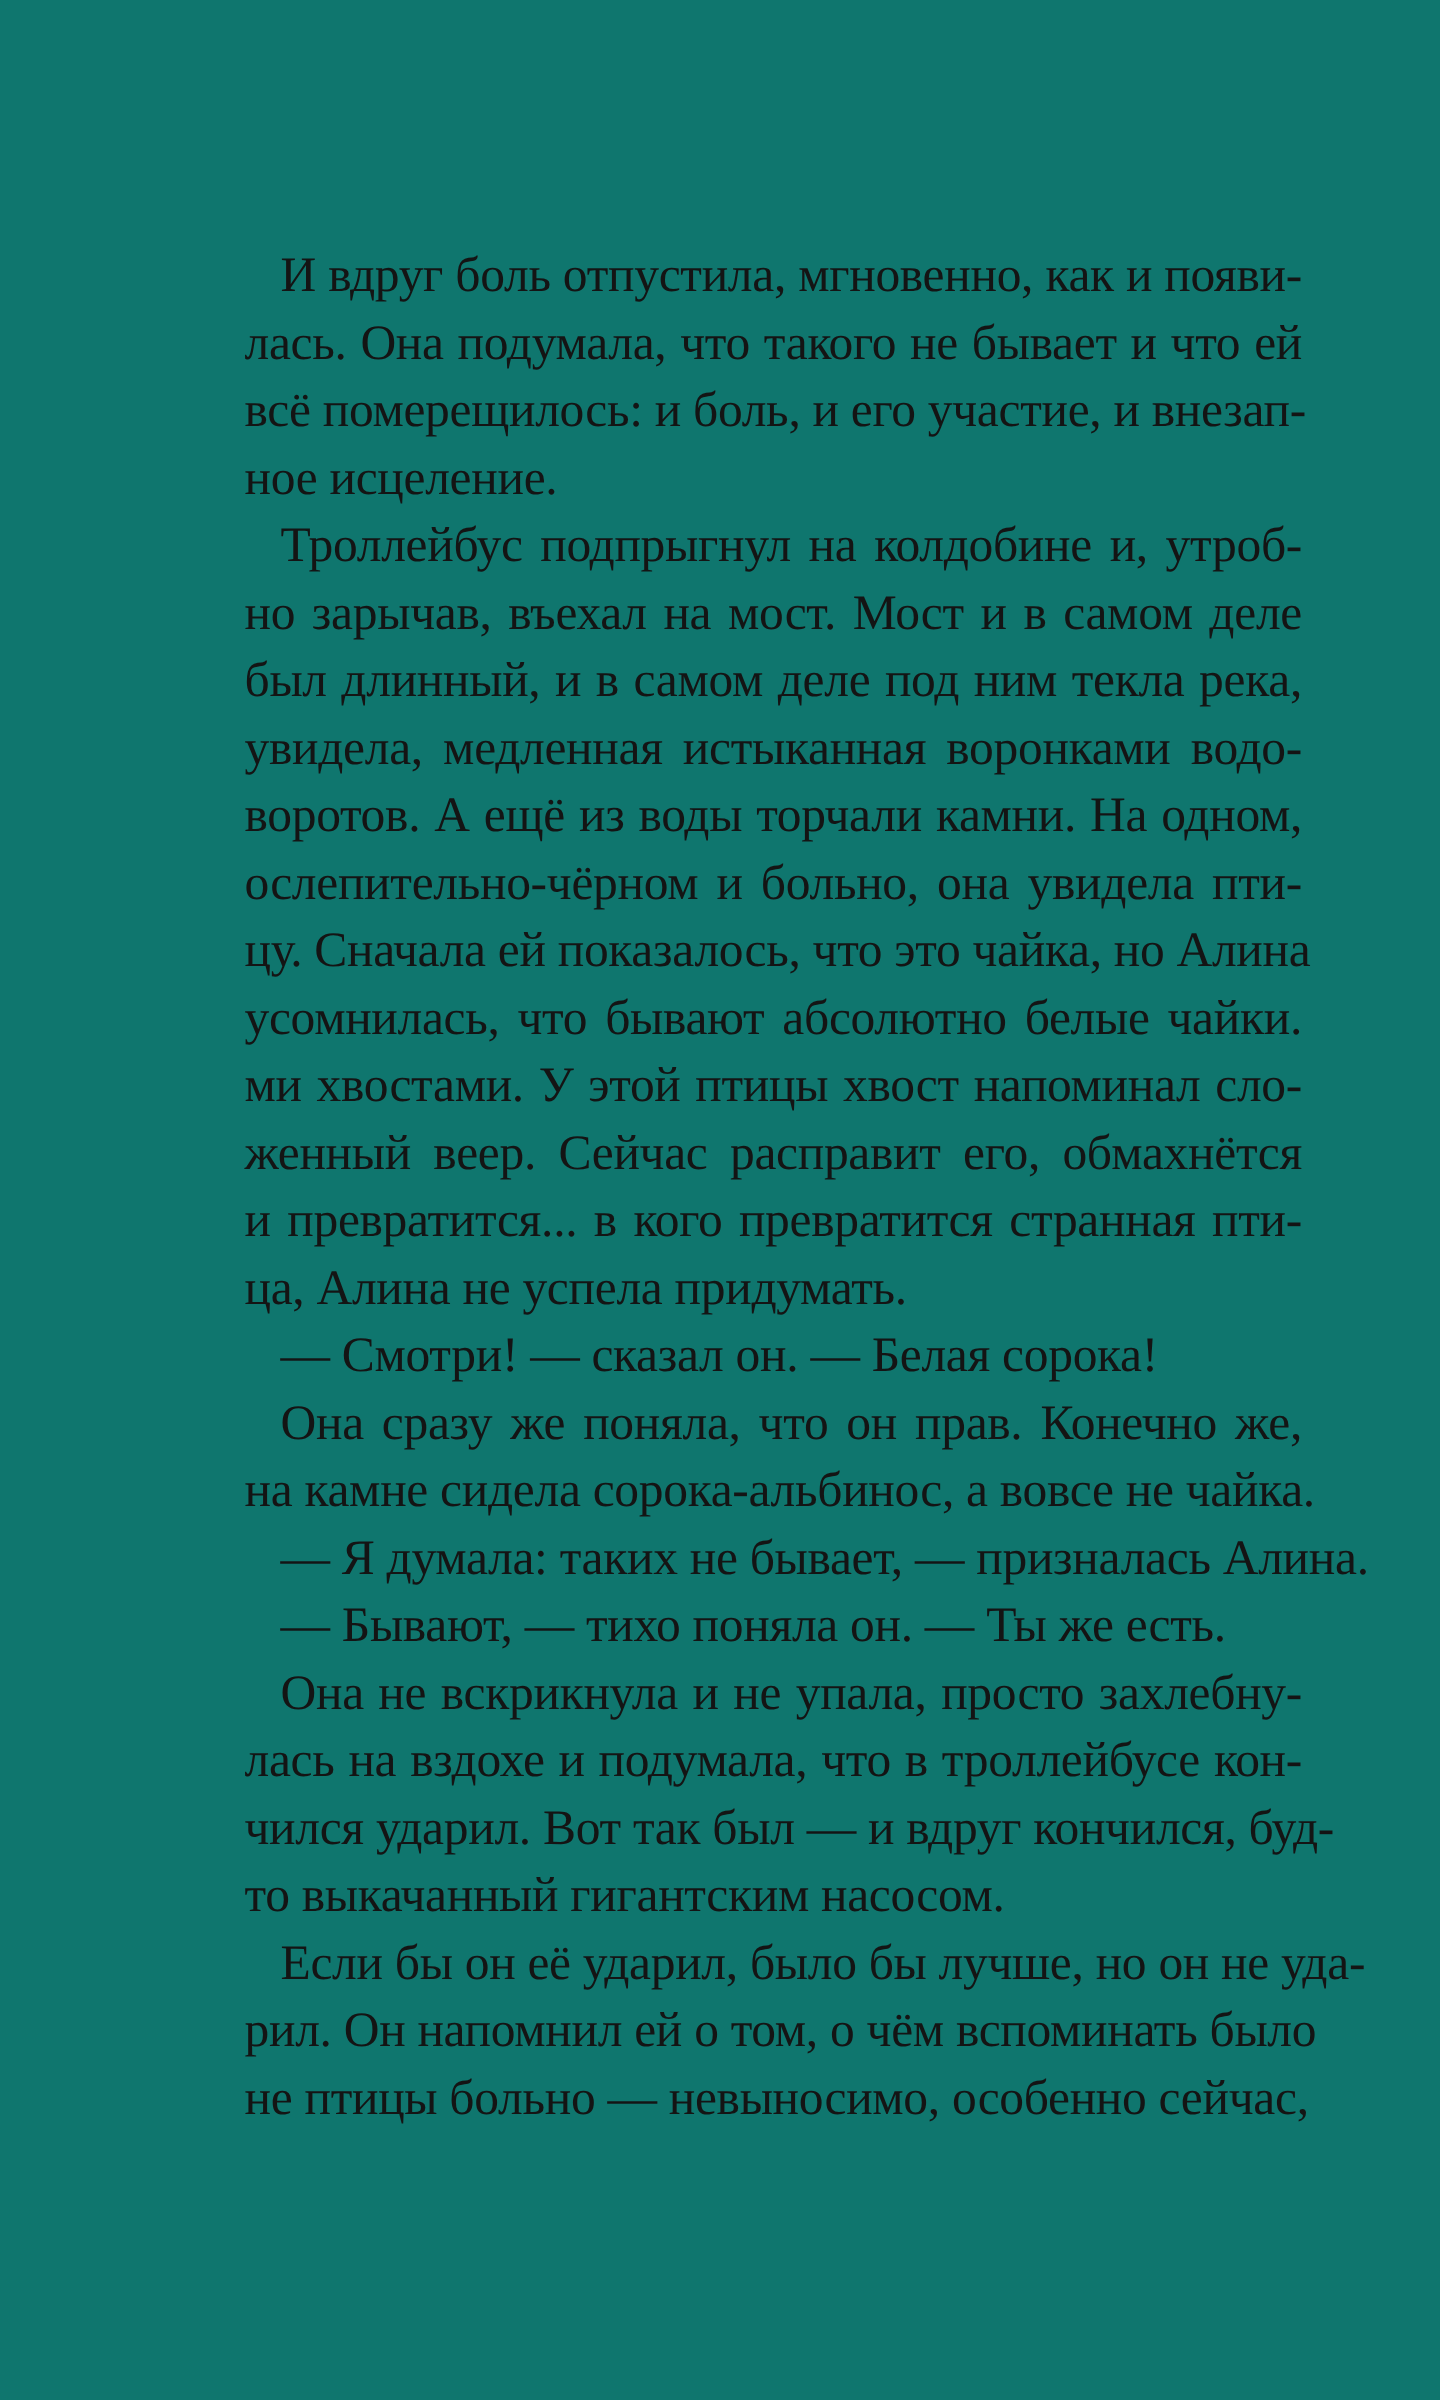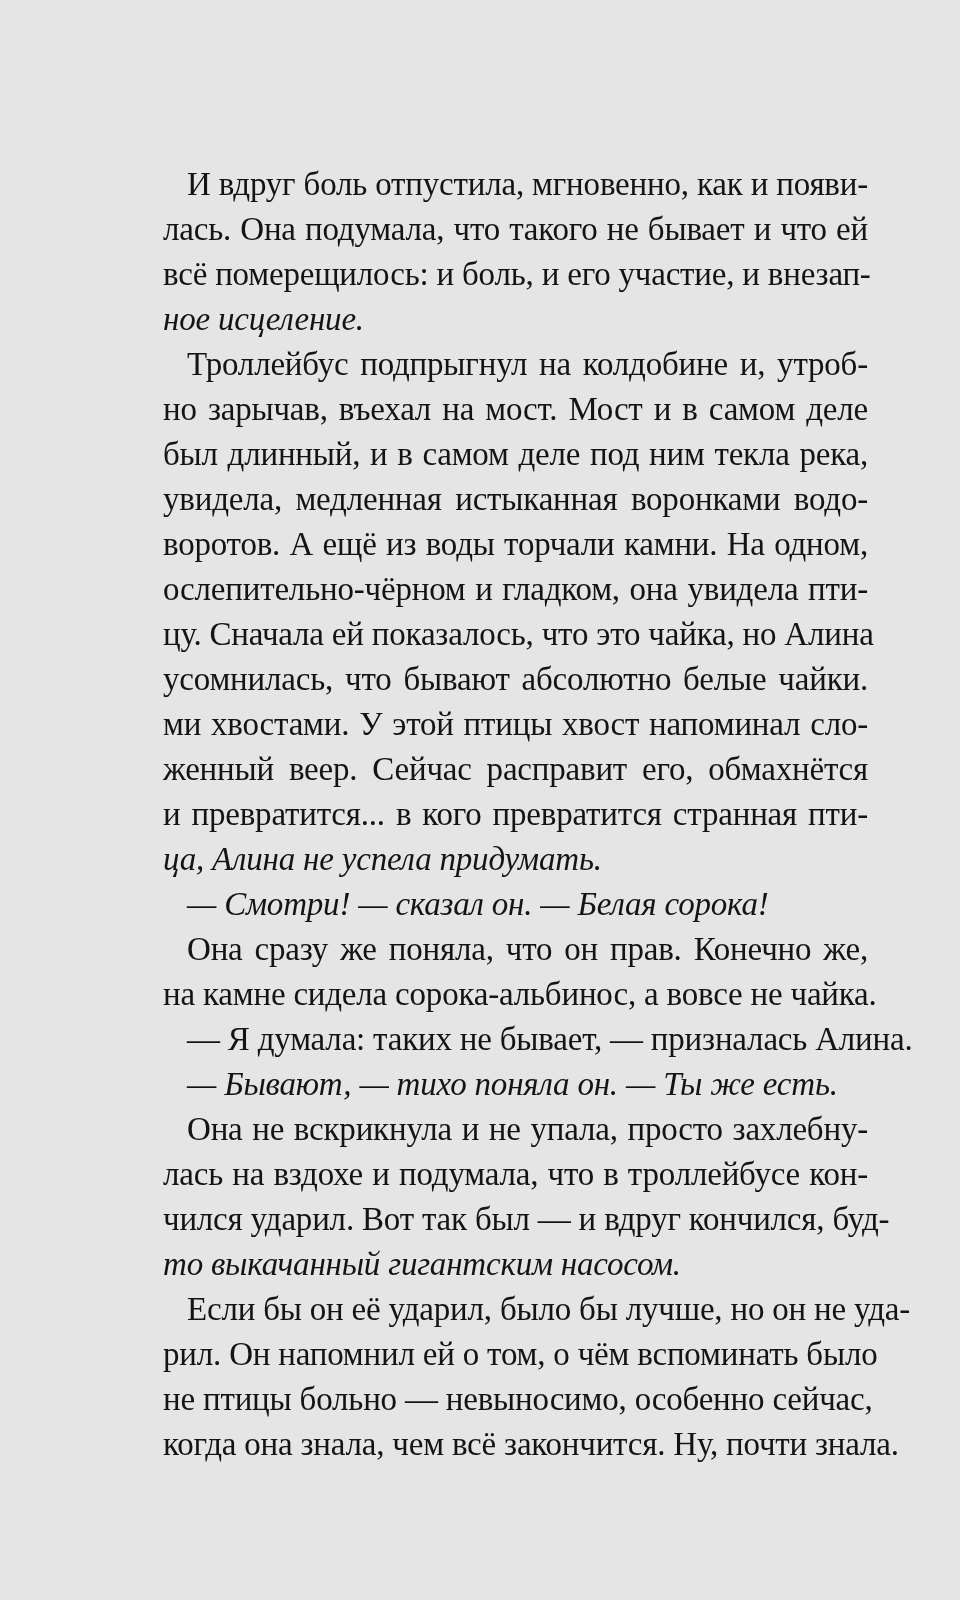--- a/index.html
+++ b/index.html
@@ -11,21 +11,21 @@
       width: 960px;
       height: 1600px;
       position: relative;
       overflow: hidden;
     }
     .page {
       position: absolute;
       left: 0; top: 0;
       width: 960px;
       height: 1600px;
-      background: #e5e5e5;
+      background: #0f766e;
     }
     .text-block {
       position: absolute;
       left: 163px;
       top: 162px;
       width: 705px;
       font-family: "Liberation Serif", "DejaVu Serif", serif;
       font-size: 33px;
       color: #141414;
     }
@@ -37,21 +37,20 @@
       text-align: justify;
       text-align-last: justify;
       letter-spacing: -0.2px;
       word-spacing: 0px;
     }
     .line.indent {
       padding-left: 24px;
     }
     .line.last {
       text-align-last: left;
-      font-style: italic;
     }
   </style>
 </head>
 <body>
 
 <div class="page">
   <div class="text-block">
 
     <div>
       <span class="line indent">И вдруг боль отпустила, мгновенно, как и появи-</span>
@@ -59,21 +58,21 @@
       <span class="line">всё померещилось: и боль, и его участие, и внезап-</span>
       <span class="line last">ное исцеление.</span>
     </div>
 
     <div>
       <span class="line indent">Троллейбус подпрыгнул на колдобине и, утроб-</span>
       <span class="line">но зарычав, въехал на мост. Мост и в самом деле</span>
       <span class="line">был длинный, и в самом деле под ним текла река,</span>
       <span class="line">увидела, медленная истыканная воронками водо-</span>
       <span class="line">воротов. А ещё из воды торчали камни. На одном,</span>
-      <span class="line">ослепительно-чёрном и гладком, она увидела пти-</span>
+      <span class="line">ослепительно-чёрном и больно, она увидела пти-</span>
       <span class="line">цу. Сначала ей показалось, что это чайка, но Алина</span>
       <span class="line">усомнилась, что бывают абсолютно белые чайки.</span>
       <span class="line">ми хвостами. У этой птицы хвост напоминал сло-</span>
       <span class="line">женный веер. Сейчас расправит его, обмахнётся</span>
       <span class="line">и превратится... в кого превратится странная пти-</span>
       <span class="line last">ца, Алина не успела придумать.</span>
     </div>
 
     <div>
       <span class="line indent last">— Смотри! — сказал он. — Белая сорока!</span>
@@ -96,17 +95,16 @@
       <span class="line indent">Она не вскрикнула и не упала, просто захлебну-</span>
       <span class="line">лась на вздохе и подумала, что в троллейбусе кон-</span>
       <span class="line">чился ударил. Вот так был — и вдруг кончился, буд-</span>
       <span class="line last">то выкачанный гигантским насосом.</span>
     </div>
 
     <div>
       <span class="line indent">Если бы он её ударил, было бы лучше, но он не уда-</span>
       <span class="line">рил. Он напомнил ей о том, о чём вспоминать было</span>
       <span class="line">не птицы больно — невыносимо, особенно сейчас,</span>
-      <span class="line">когда она знала, чем всё закончится. Ну, почти знала.</span>
     </div>
 
   </div>
 </div>
 
 </body></html>

